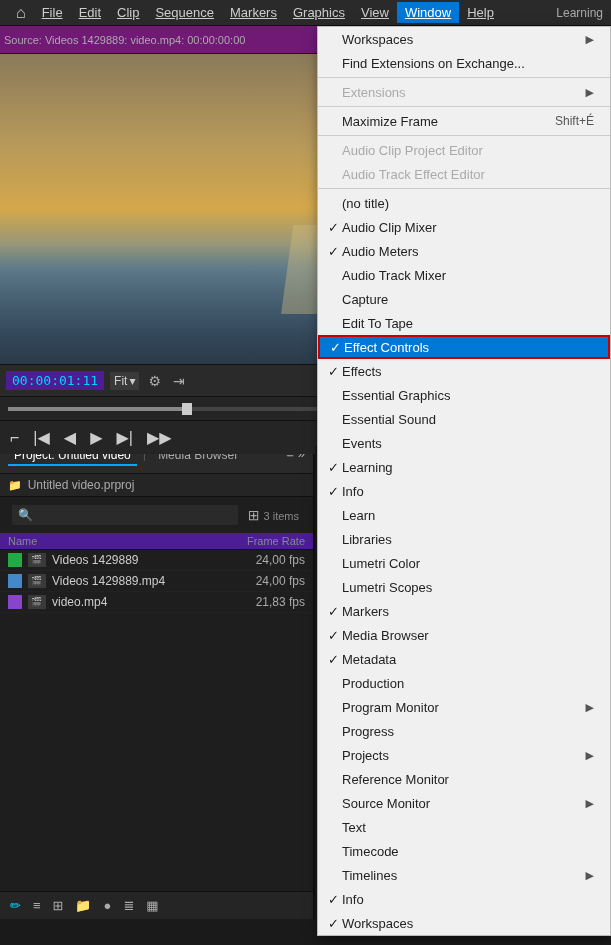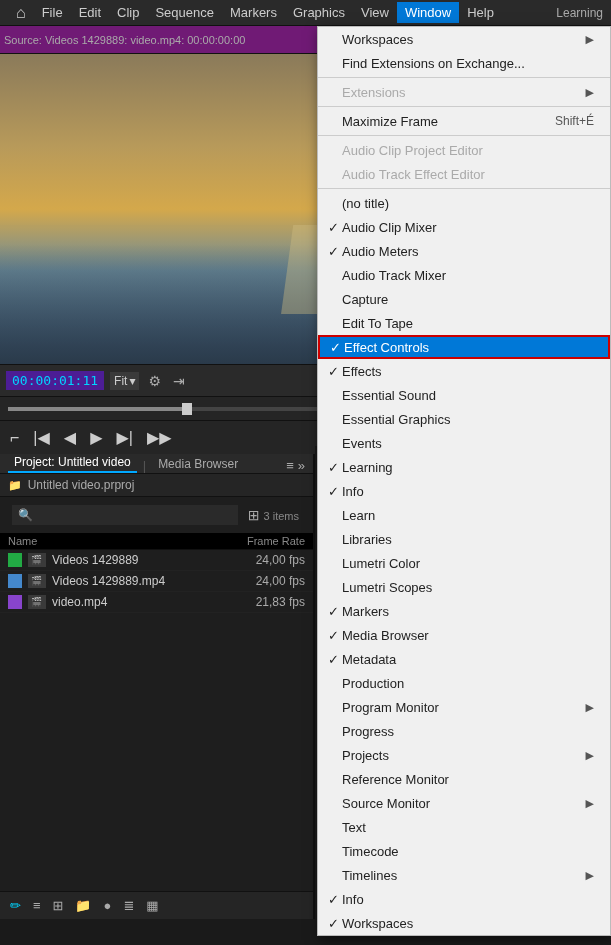--- a/index.html
+++ b/index.html
@@ -24,20 +24,21 @@
       border-bottom: 1px solid #111;
       position: relative;
       z-index: 10;
     }
     .menubar-item {
       padding: 3px 8px;
       color: #ccc;
       cursor: pointer;
       font-size: 13px;
       white-space: nowrap;
+      text-decoration: underline;
     }
     .menubar-item.active { background: #0078d7; color: #fff; }
     .menubar-learning {
       margin-left: auto;
       color: #aaa;
       font-size: 12px;
     }
     .menubar-home {
       font-size: 16px;
       padding: 2px 8px;
@@ -194,21 +195,21 @@
     
     .project-panel {
       width: 315px;
       background: #1e1e1e;
       border-right: 2px solid #111;
       display: flex;
       flex-direction: column;
     }
     .panel-header {
       display: flex;
-      align-items: flex-end;
+      align-items: flex-start;
       background: #2a2a2a;
       height: 28px;
       padding: 0 8px;
       border-bottom: 1px solid #111;
       gap: 6px;
     }
     .panel-tab {
       color: #aaa;
       font-size: 12px;
       padding: 2px 6px;
@@ -249,21 +250,21 @@
       color: #888;
       text-align: right;
       padding-right: 8px;
       margin-top: 2px;
     }
 
     .file-list-header {
       display: flex;
       align-items: center;
       padding: 2px 8px;
-      background: #000000;
+      background: #4c1d95;
       border-bottom: 1px solid #111;
       font-size: 11px;
       color: #888;
     }
     .col-name { flex: 1; }
     .col-fps { width: 80px; text-align: right; }
 
     .file-list { flex: 1; overflow-y: auto; }
     .file-item {
       display: flex;
@@ -544,24 +545,24 @@
     </div>
     <div class="menu-item highlighted">
       <span class="checkmark">✓</span>
       <span>Effect Controls</span>
     </div>
     <div class="menu-item">
       <span class="checkmark">✓</span>
       <span>Effects</span>
     </div>
     <div class="menu-item">
+      <span>Essential Graphics</span>
+    </div>
+    <div class="menu-item">
       <span>Essential Sound</span>
-    </div>
-    <div class="menu-item">
-      <span>Essential Graphics</span>
     </div>
     <div class="menu-item">
       <span>Events</span>
     </div>
     <div class="menu-item">
       <span class="checkmark">✓</span>
       <span>Learning</span>
     </div>
     <div class="menu-item">
       <span class="checkmark">✓</span>

